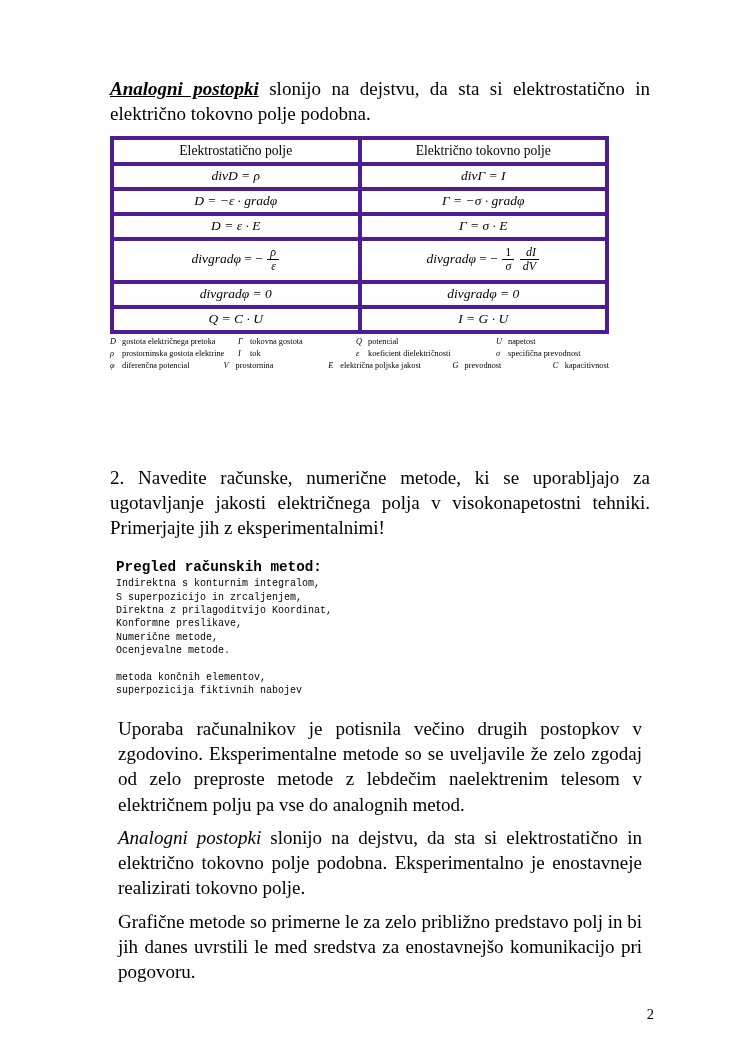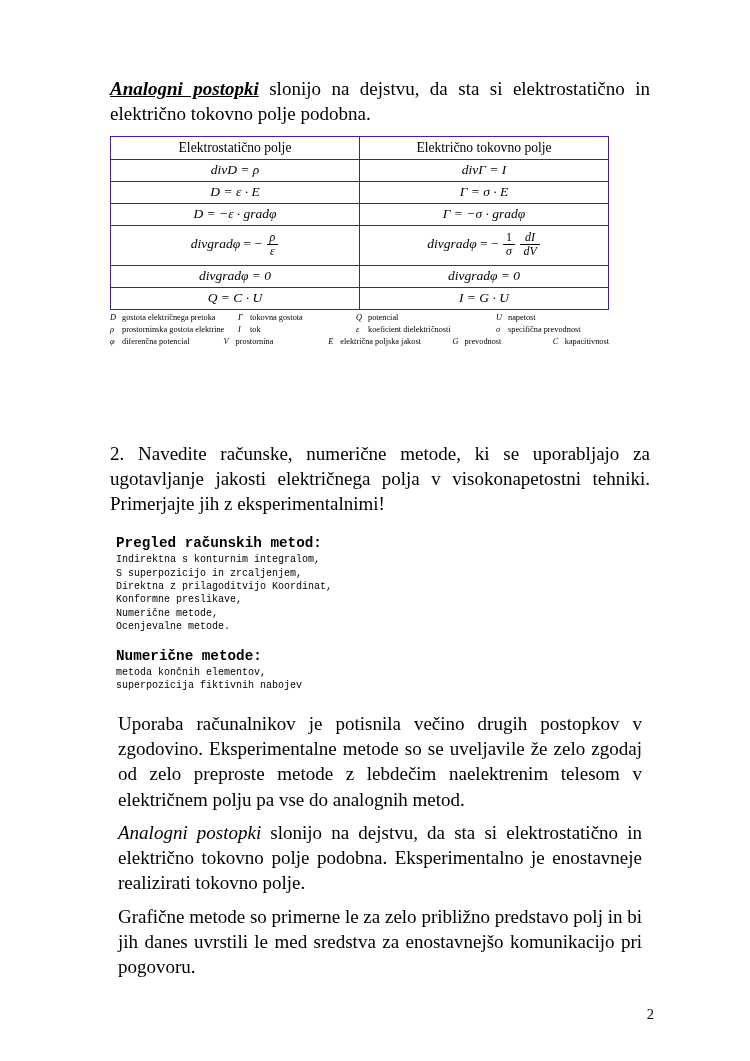--- a/index.html
+++ b/index.html
@@ -44,35 +44,35 @@
   .tbl-wrap {
     margin-top: 9px;
     width: 499px;
   }
   table.analogy {
     border-collapse: collapse;
     width: 499px;
     table-layout: fixed;
   }
   table.analogy td {
-    border: 1px solid #4c1d95;
+    border: 4px solid #4c1d95;
     text-align: center;
     vertical-align: middle;
     font-size: 13.5px;
     height: 19px;
     padding: 1px 2px;
   }
   table.analogy td.hdr {
     font-size: 13.6px;
     height: 20px;
   }
   table.analogy tr.tall td {
     height: 37px;
   }
-  .mathi { font-style: italic; }
+  .mathi { font-style: italic; text-align: right; }
   .frac {
     display: inline-block;
     vertical-align: middle;
     text-align: center;
     line-height: 1.05;
     font-size: 12px;
     margin: 0 1px;
     position: relative;
     top: -1px;
   }
@@ -144,26 +144,26 @@
         <tbody>
             <tr>
           <td class="hdr">Elektrostatično polje</td>
           <td class="hdr">Električno tokovno polje</td>
         </tr>
         <tr>
           <td class="mathi">divD = ρ</td>
           <td class="mathi">divΓ = I</td>
         </tr>
         <tr>
+          <td class="mathi">D = −ε · gradφ</td>
+          <td class="mathi">Γ = −σ · gradφ</td>
+        </tr>
+        <tr>
           <td class="mathi">D = ε · E</td>
           <td class="mathi">Γ = σ · E</td>
-        </tr>
-        <tr>
-          <td class="mathi">D = −ε · gradφ</td>
-          <td class="mathi">Γ = −σ · gradφ</td>
         </tr>
         <tr class="tall">
           <td>
             <span class="mathi">divgradφ</span> = −
             <span class="frac"><span class="num mathi">ρ</span><span class="den mathi">ε</span></span>
           </td>
           <td>
             <span class="mathi">divgradφ</span> = −
             <span class="frac"><span class="num">1</span><span class="den mathi">σ</span></span>
             <span class="frac"><span class="num mathi">dI</span><span class="den mathi">dV</span></span>
@@ -254,21 +254,20 @@
       <p class="list-line">S superpozicijo in zrcaljenjem,</p>
       <p class="list-line">Direktna z prilagoditvijo Koordinat,</p>
       <p class="list-line">Konformne preslikave,</p>
       <p class="list-line">Numerične metode,</p>
       <p class="list-line">Ocenjevalne metode.</p>
     </div>
 
     <div class="gap-sm"></div>
 
     <div class="block-indent">
-      <p class="sect-title">Numerične metode:</p>
       <p class="list-line">metoda končnih elementov,</p>
       <p class="list-line">superpozicija fiktivnih nabojev</p>
     </div>
 
     <div class="tail">
       <p>Uporaba računalnikov je potisnila večino drugih postopkov v zgodovino. Eksperimentalne metode so se uveljavile že zelo zgodaj od zelo preproste metode z lebdečim naelektrenim telesom v električnem polju pa vse do analognih metod.</p>
       <p><span style="font-style:italic;">Analogni postopki</span><span> slonijo na dejstvu, da sta si elektrostatično in električno tokovno polje podobna. Eksperimentalno je enostavneje realizirati tokovno polje.</span></p>
       <p>Grafične metode so primerne le za zelo približno predstavo polj in bi jih danes uvrstili le med sredstva za enostavnejšo komunikacijo pri pogovoru.</p>
     </div>
 

